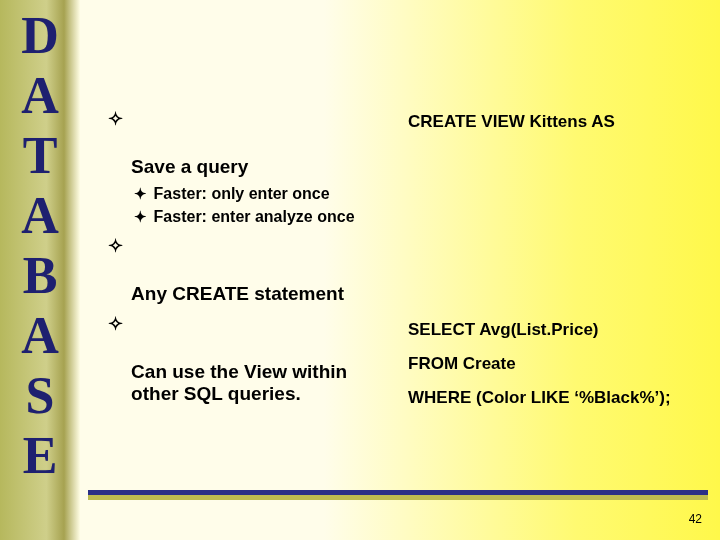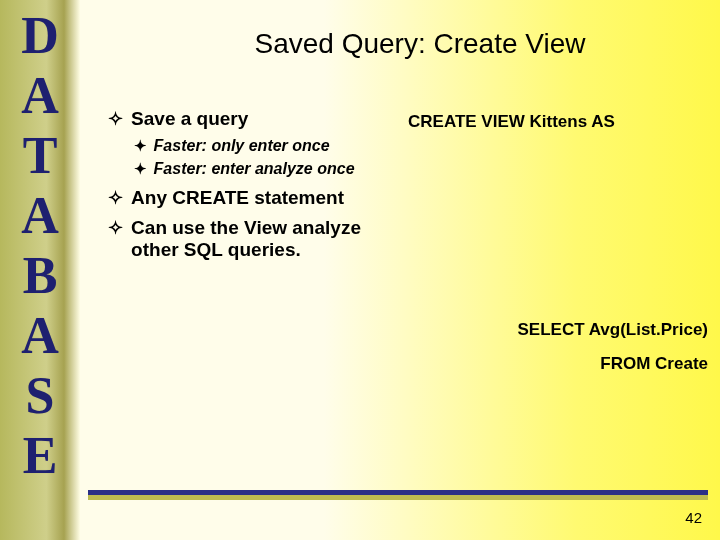--- a/index.html
+++ b/index.html
@@ -52,123 +52,122 @@
     display: flex;
     align-items: flex-start;
   }
   .l1 .bullet {
     font-size: 18px;
     margin-right: 8px;
     color: #000;
     font-family: "Segoe UI Symbol", Arial, sans-serif;
     line-height: 22px;
   }
-  .l1 .txt { flex: 1; line-height: 22px; }
+  .l1 .txt { flex: 1; line-height: 22px; margin-top: 48px; }
   .l2 {
     font-size: 16px;
     font-weight: bold;
     color: #000;
     margin-left: 26px;
     margin-bottom: 3px;
     display: flex;
     align-items: flex-start;
   }
   .l2 .bullet {
     font-size: 15px;
     margin-right: 7px;
     color: #000;
     font-family: "Segoe UI Symbol", Arial, sans-serif;
     line-height: 20px;
   }
-  .l2 .txt { flex: 1; line-height: 20px; font-style: italic; }
+  .l2 .txt { flex: 1; line-height: 20px; }
   .sql {
     position: absolute;
     left: 408px; top: 112px;
     width: 300px;
     font-size: 17px;
     font-weight: bold;
     color: #000;
     line-height: 20px;
   }
   .sql p { margin-bottom: 14px; }
   .sql2 {
     position: absolute;
     left: 408px; top: 320px;
     width: 300px;
     font-size: 17px;
     font-weight: bold;
     color: #000;
     line-height: 20px;
-    text-align: right;
   }
   .sql2 p { margin-bottom: 14px; }
   .underline {
     position: absolute;
     left: 88px;
     top: 490px;
     width: 620px;
     height: 5px;
     background: #2b2f86;
     box-shadow: 0 5px 0 0 #bdbb50;
   }
   .pagenum {
     position: absolute;
     right: 18px;
     bottom: 14px;
-    font-size: 15px;
+    font-size: 12px;
     color: #000;
   }
 </style>
 </head>
 <body>
 
 <div class="slide">
 
   <div class="sidebar">
     <div class="letter">D</div>
     <div class="letter">A</div>
     <div class="letter">T</div>
     <div class="letter">A</div>
     <div class="letter">B</div>
     <div class="letter">A</div>
     <div class="letter">S</div>
     <div class="letter">E</div>
   </div>
 
-  <div class="title">Saved Query: Create View</div>
 
   <div class="content">
     <div class="l1">
       <span class="bullet">✧</span>
       <span class="txt">Save a query</span>
     </div>
     <div class="l2">
       <span class="bullet">✦</span>
       <span class="txt">Faster: only enter once</span>
     </div>
     <div class="l2">
       <span class="bullet">✦</span>
       <span class="txt">Faster: enter analyze once</span>
     </div>
     <div class="l1">
       <span class="bullet">✧</span>
       <span class="txt">Any CREATE statement</span>
     </div>
     <div class="l1">
       <span class="bullet">✧</span>
-      <span class="txt">Can use the View analyze other SQL queries.</span>
+      <span class="txt">Can use the View within other SQL queries.</span>
     </div>
   </div>
 
   <div class="sql">
     <p>CREATE VIEW Kittens AS</p>
   </div>
 
   <div class="sql2">
     <p>SELECT Avg(List.Price)</p>
     <p>FROM Create</p>
+    <p>WHERE (Color LIKE ‘%Black%’);</p>
   </div>
 
   <div class="underline"></div>
 
   <div class="pagenum">42</div>
 
 </div>
 
 </body></html>

